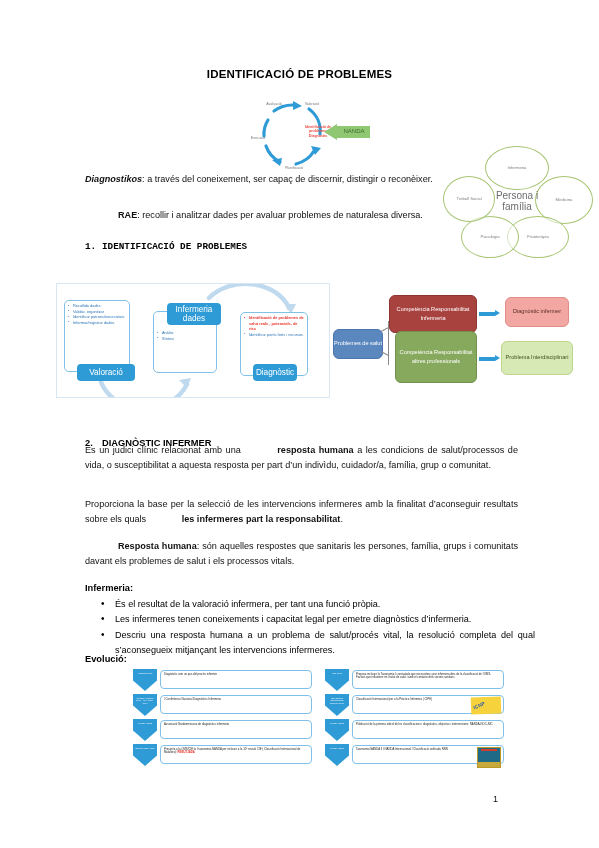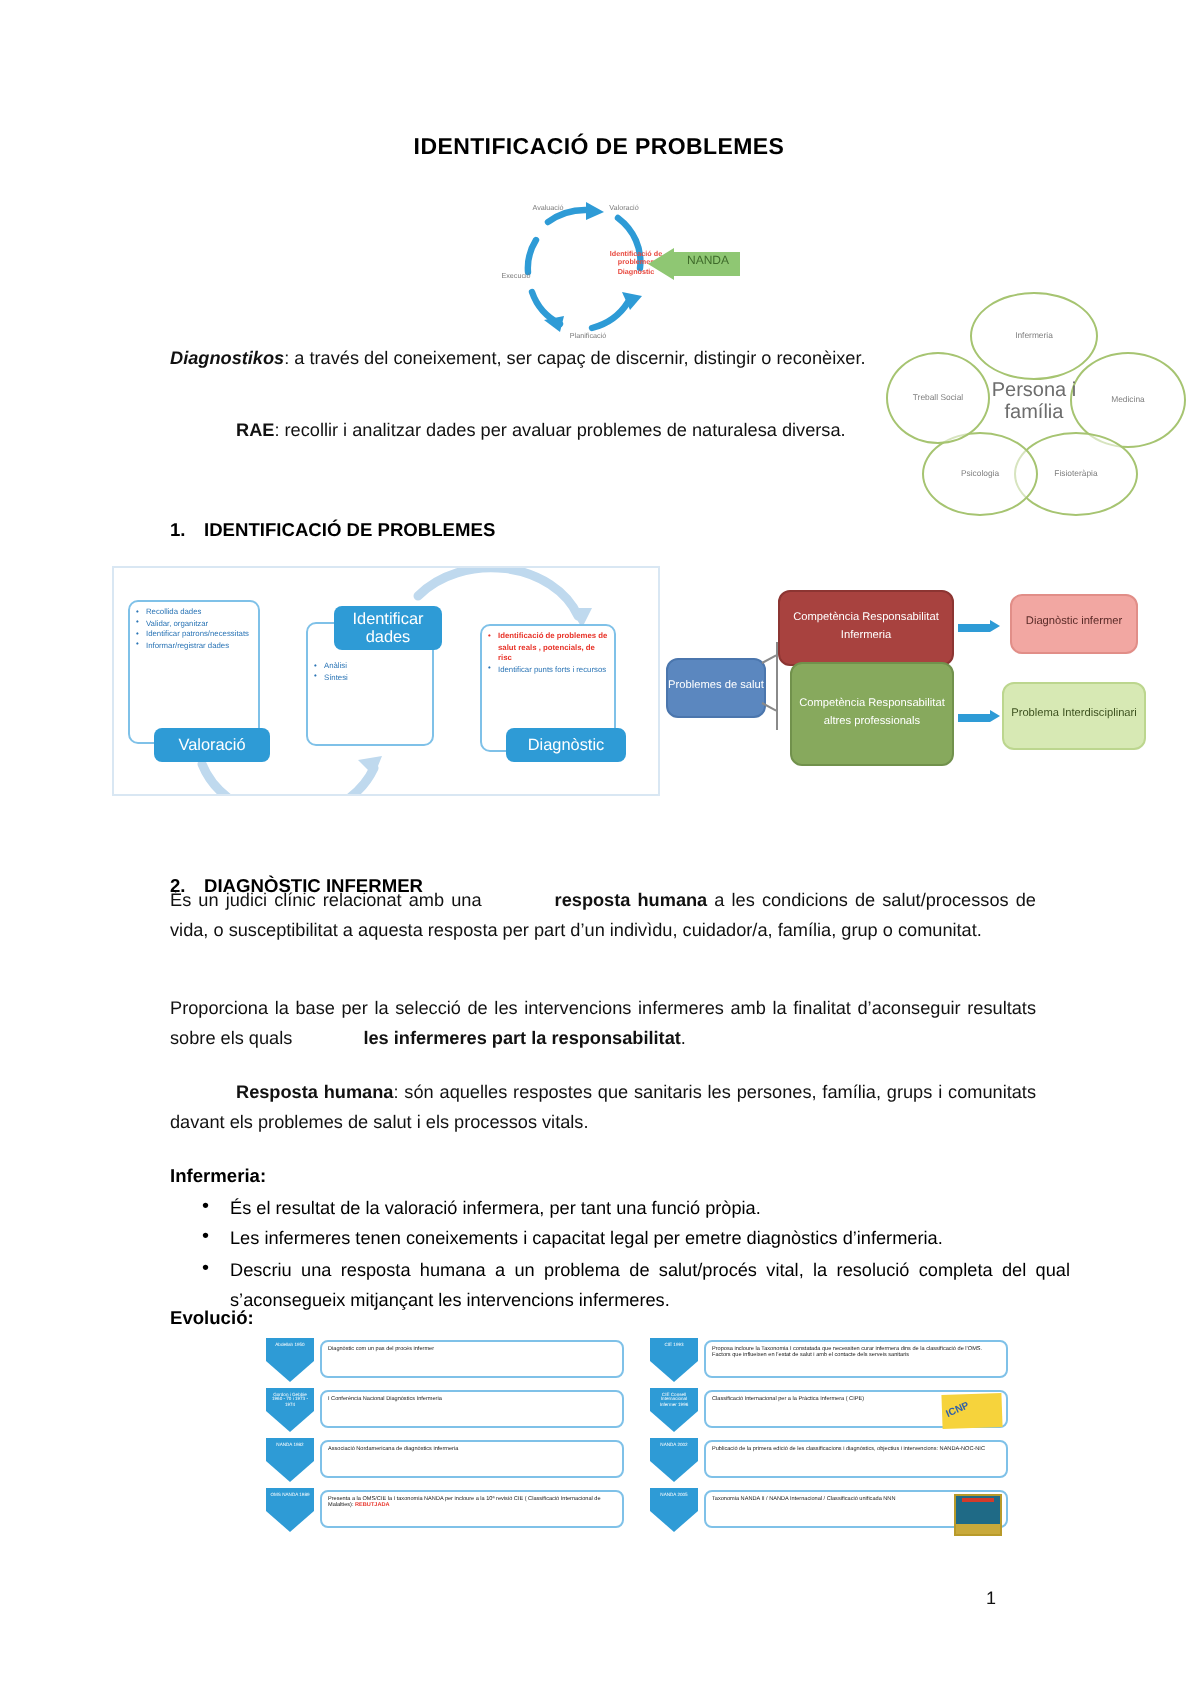--- a/index.html
+++ b/index.html
@@ -356,21 +356,21 @@
     <div class="pf-center">Persona i família</div>
   </div>
 
   <div class="para" style="top:172px;width:360px;">
     <i class="it">Diagnostikos</i><span>: a través del coneixement, ser capaç de discernir, distingir o reconèixer.</span>
   </div>
   <div class="para" style="top:208px;width:400px;">
     <b class="bd">RAE</b><span>: recollir i analitzar dades per avaluar problemes de naturalesa diversa.</span>
   </div>
 
-  <div class="heading" style="top:260px;">
+  <div class="heading" style="top:241px;font-family:Liberation Mono, monospace;">
     <span class="num">1.</span><span>IDENTIFICACIÓ DE PROBLEMES</span>
   </div>
 
   <div id="flow1">
     <svg width="272" height="113" style="position:absolute;left:0;top:0;">
       <g fill="none" stroke="#bfd9ee" stroke-width="4.5" stroke-linecap="round">
         <path d="M 44 98 A 46 40 0 0 0 130 100"></path>
         <path d="M 152 14 A 46 36 0 0 1 232 24"></path>
       </g>
       <polygon points="130,104 122,96 134,94" fill="#bfd9ee"></polygon>
@@ -389,30 +389,30 @@
       <span>Valoració</span>
     </div>
 
     <div class="fbox" style="left:96px;top:27px;width:62px;height:60px;">
       <ul style="padding-top:18px;">
         <li>Anàlisi</li>
         <li>Síntesi</li>
       </ul>
     </div>
     <div class="ftab" style="left:110px;top:19px;width:54px;height:22px;">
-      <span>Identificar dades</span>
+      <span>Infermeria dades</span>
     </div>
 
     <div class="fbox" style="left:183px;top:28px;width:66px;height:62px;">
       <ul>
         <li class="red">Identificació de problemes de salut reals , potencials, de risc</li>
         <li>Identificar punts forts i recursos</li>
       </ul>
     </div>
-    <div class="ftab" style="left:196px;top:80px;width:60px;height:17px;">
+    <div class="ftab" style="left:196px;top:80px;width:44px;height:17px;">
       <span>Diagnòstic</span>
     </div>
   </div>
 
   <div id="flow2">
     <div class="cbox blue" style="left:0px;top:44px;width:48px;height:28px;">
       <span>Problemes de salut</span>
     </div>
 
     <div class="hair" style="left:48px;top:46px;width:8px;transform:rotate(-28deg);transform-origin:left center;"></div>

